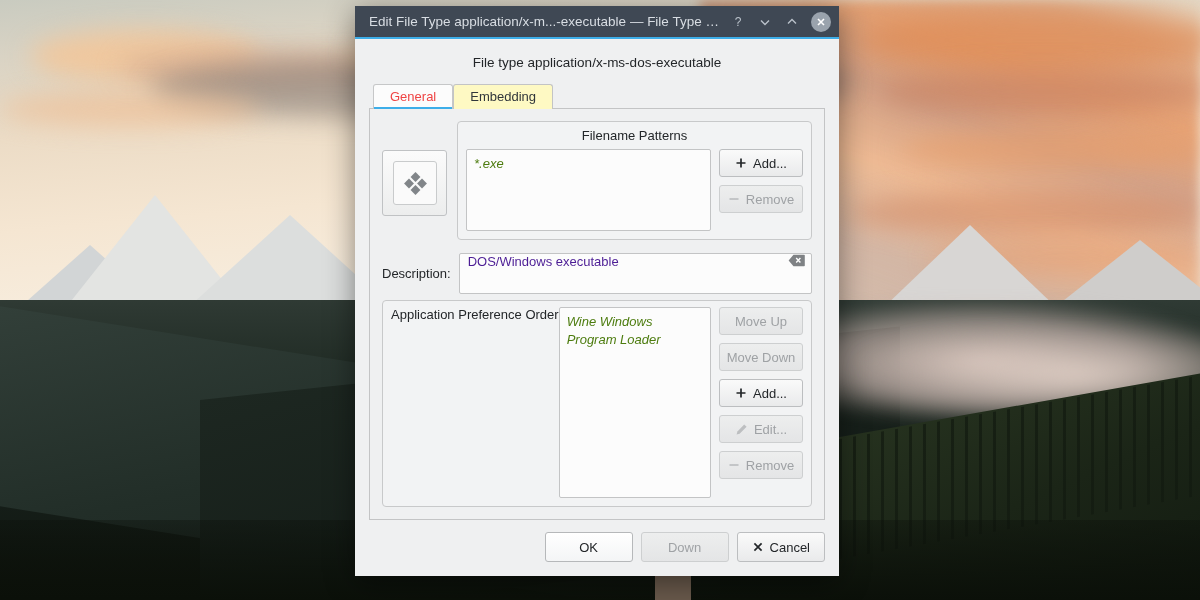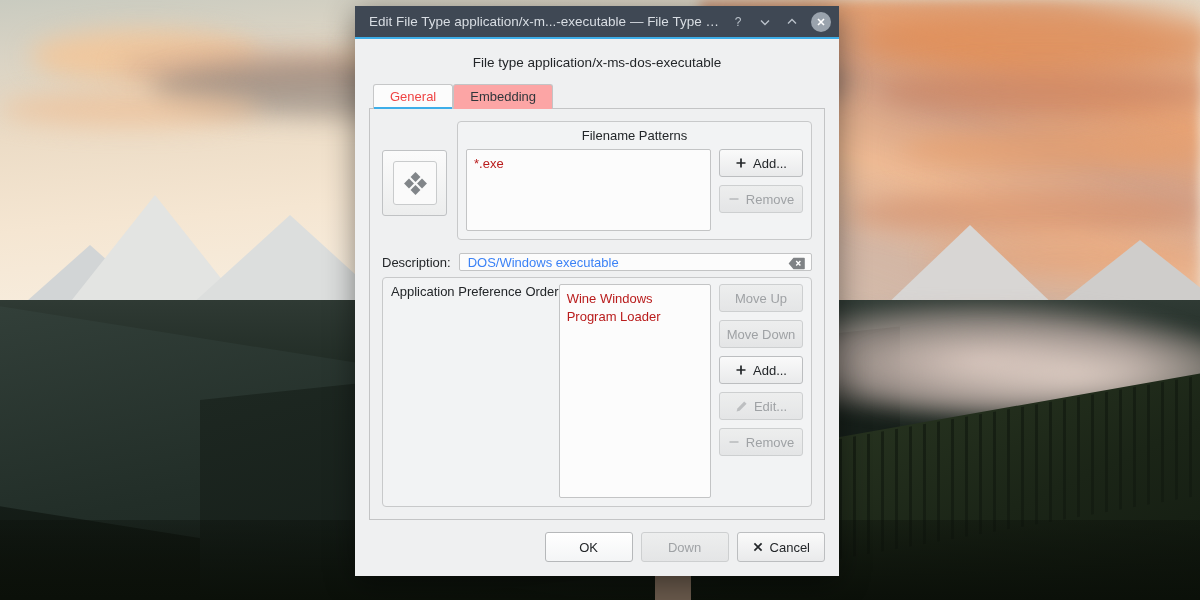--- a/index.html
+++ b/index.html
@@ -185,21 +185,21 @@
   
   .tabbar {
     display: flex;
     align-items: flex-end;
     height: 26px;
     margin-left: 4px;
   }
   .tab {
     padding: 4px 16px 5px 16px;
     font-size: 13px;
-    background: #fca5a5;
+    background: #fef9c3;
     color: #31363b;
     border: 1px solid #c3c4c5;
     border-bottom: none;
     border-radius: 3px 3px 0 0;
     position: relative;
     top: 1px;
   }
   .tab.active {
     background: #fcfcfc;
     color: #ef4444;
@@ -257,22 +257,23 @@
 
   .patterns-group { flex: 1; }
   .list-row { display: flex; gap: 8px; }
   .listbox {
     background: #fcfcfc;
     border: 1px solid #c3c4c5;
     border-radius: 2px;
     box-sizing: border-box;
     padding: 5px 7px;
     font-size: 13px;
-    color: #b91c1c;
+    color: #4d7c0f;
     overflow: hidden;
+    font-style: italic;
   }
   .listbox.patterns { flex: 1; height: 82px; }
   .list-item { line-height: 18px; }
 
   .side-btns { display: flex; flex-direction: column; gap: 8px; width: 84px; flex: none; }
 
   .btn {
     height: 28px;
     border: 1px solid #bcbec0;
     border-radius: 3px;
@@ -303,30 +304,30 @@
   
   .desc-row {
     display: flex;
     align-items: center;
     gap: 8px;
     margin: 13px 0 0 0;
   }
   .desc-label { font-size: 13px; color: #232629; white-space: nowrap; }
   .textfield {
     flex: 1;
-    height: 18px;
+    height: 41px;
     background: #fcfcfc;
     border: 1px solid #c3c4c5;
     border-radius: 2px;
     display: flex;
-    align-items: flex-end;
+    align-items: flex-start;
     padding: 0 6px 0 8px;
     box-sizing: border-box;
     font-size: 13px;
-    color: #3b82f6;
+    color: #4c1d95;
   }
   .textfield .value { flex: 1; }
   .clear-icon { display: flex; align-items: center; }
 
   
   .pref-group { margin-top: 6px; flex: 1; display: flex; }
   .pref-body { display: flex; gap: 8px; flex: 1; }
   .listbox.apps { flex: 1; }
   .pref-btns { width: 84px; display: flex; flex-direction: column; gap: 8px; }
 

